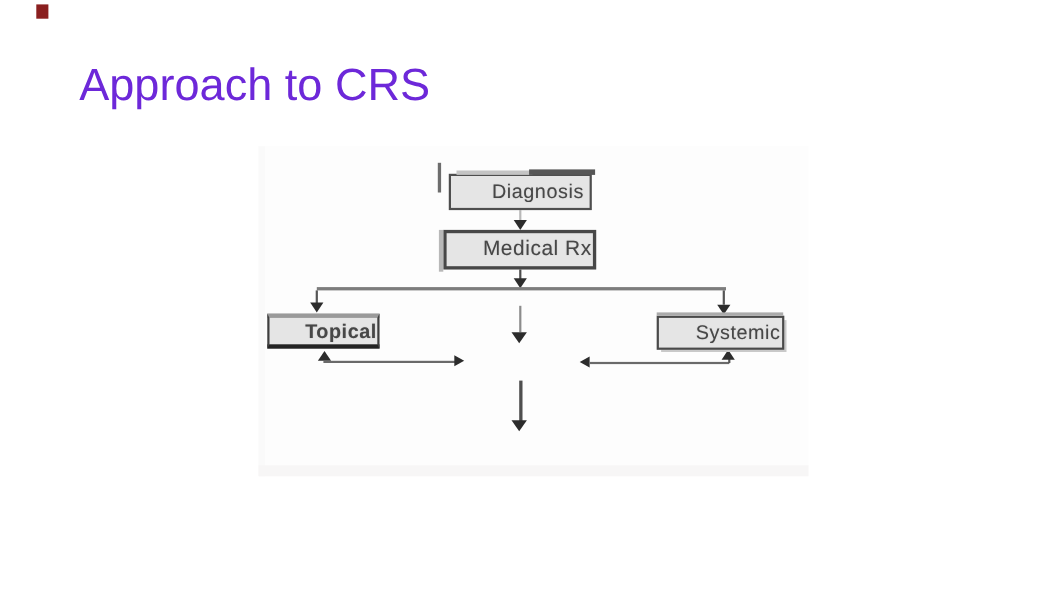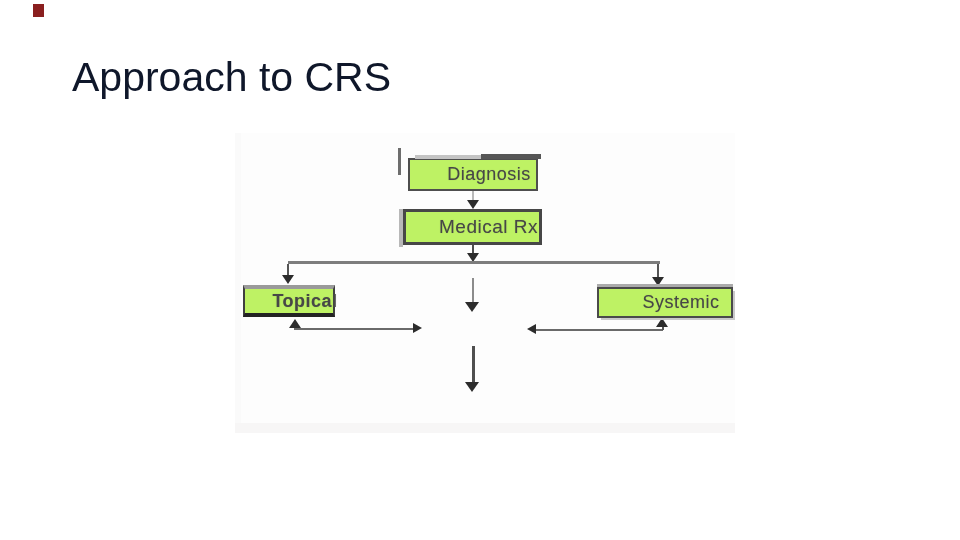--- a/index.html
+++ b/index.html
@@ -9,45 +9,45 @@
   }
   .slide{position:absolute;inset:0;background:#ffffff;}
 
   .accent-mark{
     position:absolute;left:33px;top:4px;width:11px;height:13px;
     background:#8a1f1f;
   }
 
   .slide-title{
     position:absolute;left:72px;top:56px;margin:0;
-    font-size:41px;font-weight:400;color:#0f172a;line-height:1.05;
+    font-size:41px;font-weight:400;color:#6d28d9;line-height:1.05;
     letter-spacing:0px;
   }
 
   
   .flowchart{
     position:absolute;left:235px;top:133px;width:500px;height:300px;
     background:#fdfdfd;
   }
   .scan-strip-bottom{position:absolute;left:0;top:290px;width:500px;height:10px;background:#f7f6f6;}
   .scan-strip-left{position:absolute;left:0;top:0;width:6px;height:300px;background:#fafafa;}
   .scan-artifact{position:absolute;left:163px;top:15px;width:3px;height:27px;background:#6d6d6d;}
 
   .node{
-    position:absolute;box-sizing:border-box;background:#bef264;
+    position:absolute;box-sizing:border-box;background:#e5e5e5;
     display:flex;align-items:center;justify-content:center;
     color:#474747;font-size:18px;letter-spacing:0.5px;
     text-shadow:0 0 1px rgba(70,70,70,0.35);
     padding-left:32px;
   }
   .n-diagnosis{left:173px;top:25px;width:130px;height:33px;border:2px solid #4e4e4e;}
   .n-medical  {left:168px;top:76px;width:139px;height:36px;border:3px solid #474747;font-size:19px;}
-  .n-topical  {left:8px;top:152px;width:92px;height:32px;border:2px solid #3f3f3f;
+  .n-topical  {left:8px;top:152px;width:102px;height:32px;border:2px solid #3f3f3f;
                border-top:4px solid #9a9a9a;border-bottom:4px solid #232323;font-weight:700;}
-  .n-systemic {left:362px;top:154px;width:136px;height:31px;border:2px solid #4a4a4a;
+  .n-systemic {left:362px;top:154px;width:116px;height:31px;border:2px solid #4a4a4a;
                box-shadow:3px 3px 0 -1px #c9c9c9;}
   .n-ct       {left:187px;top:181px;width:105px;height:32px;border:2px solid #7a7a7a;color:#7d7d7d;}
   .n-surgery  {left:178px;top:260px;width:117px;height:30px;border:2px solid #585858;color:#565656;}
 
   
   .d-top-gray{position:absolute;left:5px;top:-5px;width:55%;height:4px;background:#c4c4c4;}
   .d-top-dark{position:absolute;right:-5px;top:-6px;width:48%;height:5px;background:#565656;}
   .m-left-gray{position:absolute;left:-7px;top:-3px;width:4px;height:38px;background:#b8b8b8;}
   .s-top-gray{position:absolute;left:-2px;top:-5px;width:103%;height:3px;background:#ababab;}
   .ct-dash{position:absolute;top:-3px;height:4px;background:#3f3f3f;}

